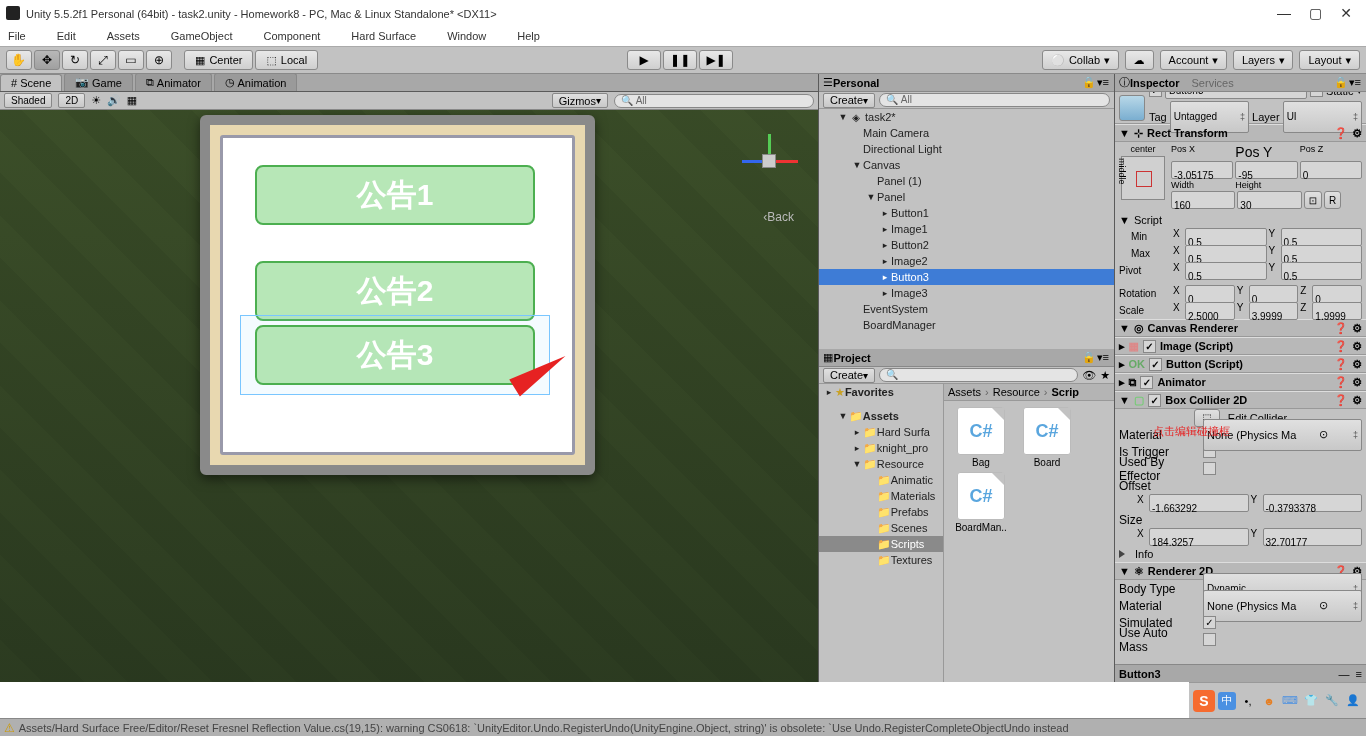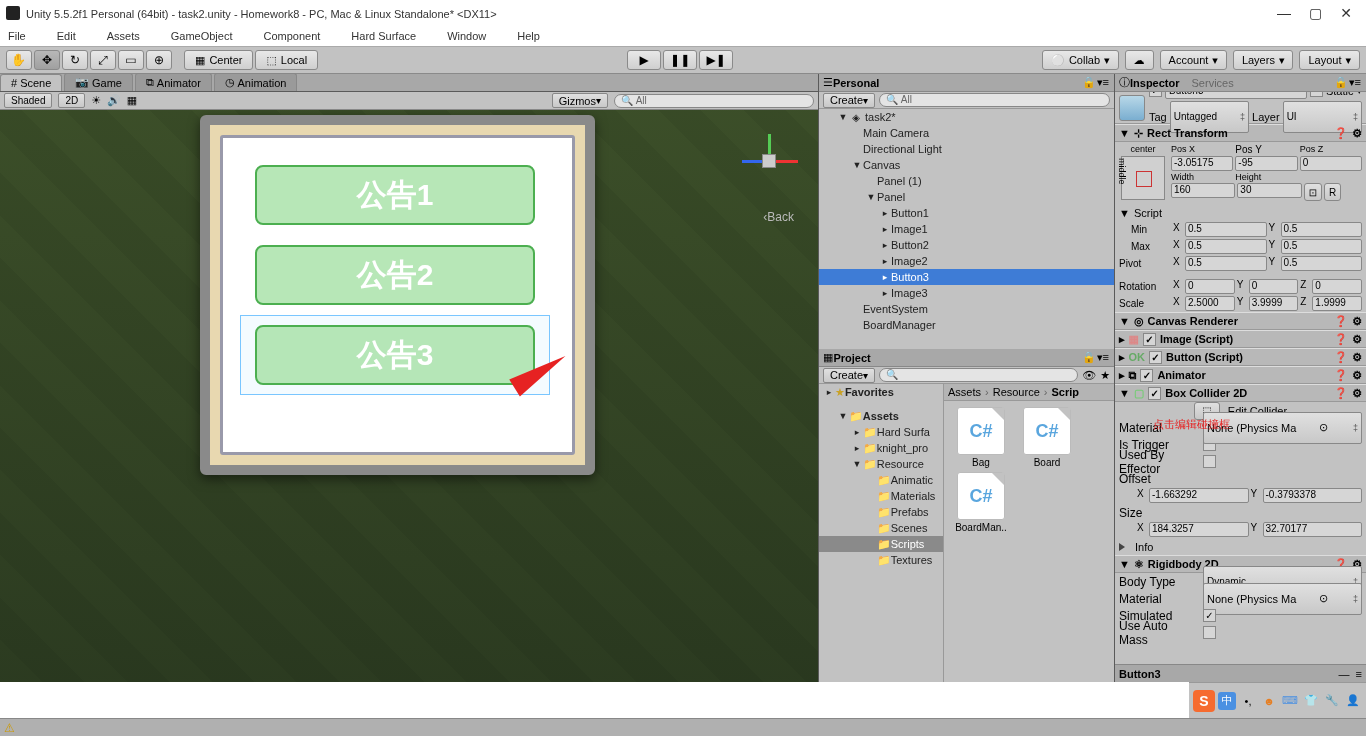--- a/index.html
+++ b/index.html
@@ -92,21 +92,21 @@
 .field { height:16px; background:#d6d6d6; border:1px solid #888; border-radius:2px; padding:0 3px; font-size:10px; display:flex; align-items:center;}
 .drop-field { height:32px; background:linear-gradient(#e0e0e0,#c8c8c8); border:1px solid #888; border-radius:2px; padding:0 3px; font-size:10px; display:flex; align-items:center; justify-content:space-between;}
 .drop-field::after { content:'‡'; font-size:9px; color:#555; margin-left:2px;}
 .comp-header { height:18px; background:#b8b8b8; display:flex; align-items:center; padding:0 4px; gap:4px; border-top:1px solid #ddd; border-bottom:1px solid #999; font-weight:bold;}
 .comp-header .flex { flex:1; }
 .comp-header .gear { font-size:11px; }
 .lbl { width:50px; font-size:10px; }
 .lbl2 { width:80px; font-size:12px; }
 .xyz { display:flex; gap:2px; flex:1; }
 .xyz .axis-lbl { font-size:10px; width:10px;}
-.xyz input, .num { flex:1; height:15px; background:#d6d6d6; border:1px solid #888; border-radius:2px; font-size:10px; padding:0 2px;}
+.xyz input, .num { flex:1; height:15px; background:#d6d6d6; border:1px solid #888; border-radius:2px; font-size:10px; padding:8px 2px;}
 .check { width:13px; height:13px; background:#d6d6d6; border:1px solid #888; display:inline-flex; align-items:center; justify-content:center; font-size:10px;}
 .anchor-box { width:44px; height:44px; background:#d0d0d0; border:1px solid #888; position:relative; margin:2px;}
 .anchor-box::before { content:''; position:absolute; left:14px; top:14px; width:14px; height:14px; border:1px solid #c33;}
 .red-note { color:#e62222; font-size:11px; position:absolute; }
 .btn-insp { height:18px; background:linear-gradient(#e0e0e0,#c8c8c8); border:1px solid #888; border-radius:3px; padding:0 8px; display:flex; align-items:center; font-size:10px;}
 .info-tri { display:inline-block; width:0;height:0;border:4px solid transparent;border-left:6px solid #444; margin-right:2px;}
 
 
 .statusbar { position:absolute; bottom:0; left:0; right:0; height:18px; background:#b0b0b0; border-top:1px solid #888; display:flex; align-items:center; padding:0 4px; font-size:10px; color:#444;}
 .warn-icon { color:#c90; font-size:12px; margin-right:4px;}
@@ -227,21 +227,21 @@
       <span>▦</span>
       <div style="flex:1"></div>
       <div class="mini-drop"><span>Gizmos</span> ▾</div>
       <div class="search-box" style="flex:0 0 200px" placeholder="All">🔍 All</div>
     </div>
     <div class="scene-view">
       <div class="scene-bg"></div>
       <div class="board">
         <div class="board-inner"></div>
         <div class="btn-box" style="top:40px;">公告1</div>
-        <div class="btn-box" style="top:120px;">公告2</div>
+        <div class="btn-box" style="top:136px;">公告2</div>
         <div class="sel-box" style="left:30px;top:190px;width:310px;height:80px;"></div>
         <div class="btn-box" style="top:200px;">公告3</div>
       </div>
       <div class="gizmo">
         <div class="axis y"></div>
           <div class="axis x"></div>
           <div class="axis z"></div>
           <div class="cube"></div>
       </div>
       <div class="back-lbl">‹Back</div>
@@ -429,21 +429,21 @@
     </div>
     <div style="display:flex;padding:2px 4px;gap:4px;">
       <div style="display:flex;flex-direction:column;align-items:center;">
         <span style="font-size:9px">center</span>
         <div class="anchor-box"></div>
         <span style="font-size:9px;writing-mode:vertical-rl;position:absolute;left:2px;margin-top:14px">middle</span>
       </div>
       <div style="flex:1;display:flex;flex-direction:column;gap:1px;">
         <div style="display:flex;gap:2px;">
             <span style="flex:1;font-size:9px">Pos X</span>
-            <span style="flex:1;font-size:10px">Pos Y</span>
+            <span style="flex:1;font-size:14px">Pos Y</span>
             <span style="flex:1;font-size:9px">Pos Z</span>
           </div>
         <div style="display:flex;gap:2px;">
             <div class="num">-3.05175</div>
             <div class="num">-95</div>
             <div class="num">0</div>
           </div>
         <div style="display:flex;gap:2px;">
             <span style="flex:1;font-size:9px">Width</span>
             <span style="flex:1;font-size:9px">Height</span>
@@ -599,21 +599,21 @@
         </div>
       </div>
     <div class="insp-row">
         <span class="info-tri"></span>
         <span>Info</span>
       </div>
 
     <div class="comp-header">
         <span>▼</span>
         <span>⚛</span>
-        <span class="flex">Rigidbody 2D</span>
+        <span class="flex">Renderer 2D</span>
         <span class="gear">❓</span>
         <span class="gear">⚙</span>
       </div>
     <div class="insp-row">
         <span class="lbl2">Body Type</span>
         <div class="drop-field" style="flex:1">Dynamic</div>
       </div>
     <div class="insp-row">
         <span class="lbl2">Material</span>
         <div class="drop-field" style="flex:1">
@@ -644,13 +644,14 @@
   <div class="ticon">•,</div>
   <div class="ticon" style="color:#e67e22">☻</div>
   <div class="ticon" style="color:#4a90e2">⌨</div>
   <div class="ticon">👕</div>
   <div class="ticon">🔧</div>
   <div class="ticon">👤</div>
 </div>
 
 <div class="statusbar">
   <span class="warn-icon">⚠</span>
+  <span>Assets/Hard Surface Free/Editor/Reset Fresnel Reflection Value.cs(19,15): warning CS0618: `UnityEditor.Undo.RegisterUndo(UnityEngine.Object, string)' is obsolete: `Use Undo.RegisterCompleteObjectUndo instead</span>
 </div>
 
 </body></html>

